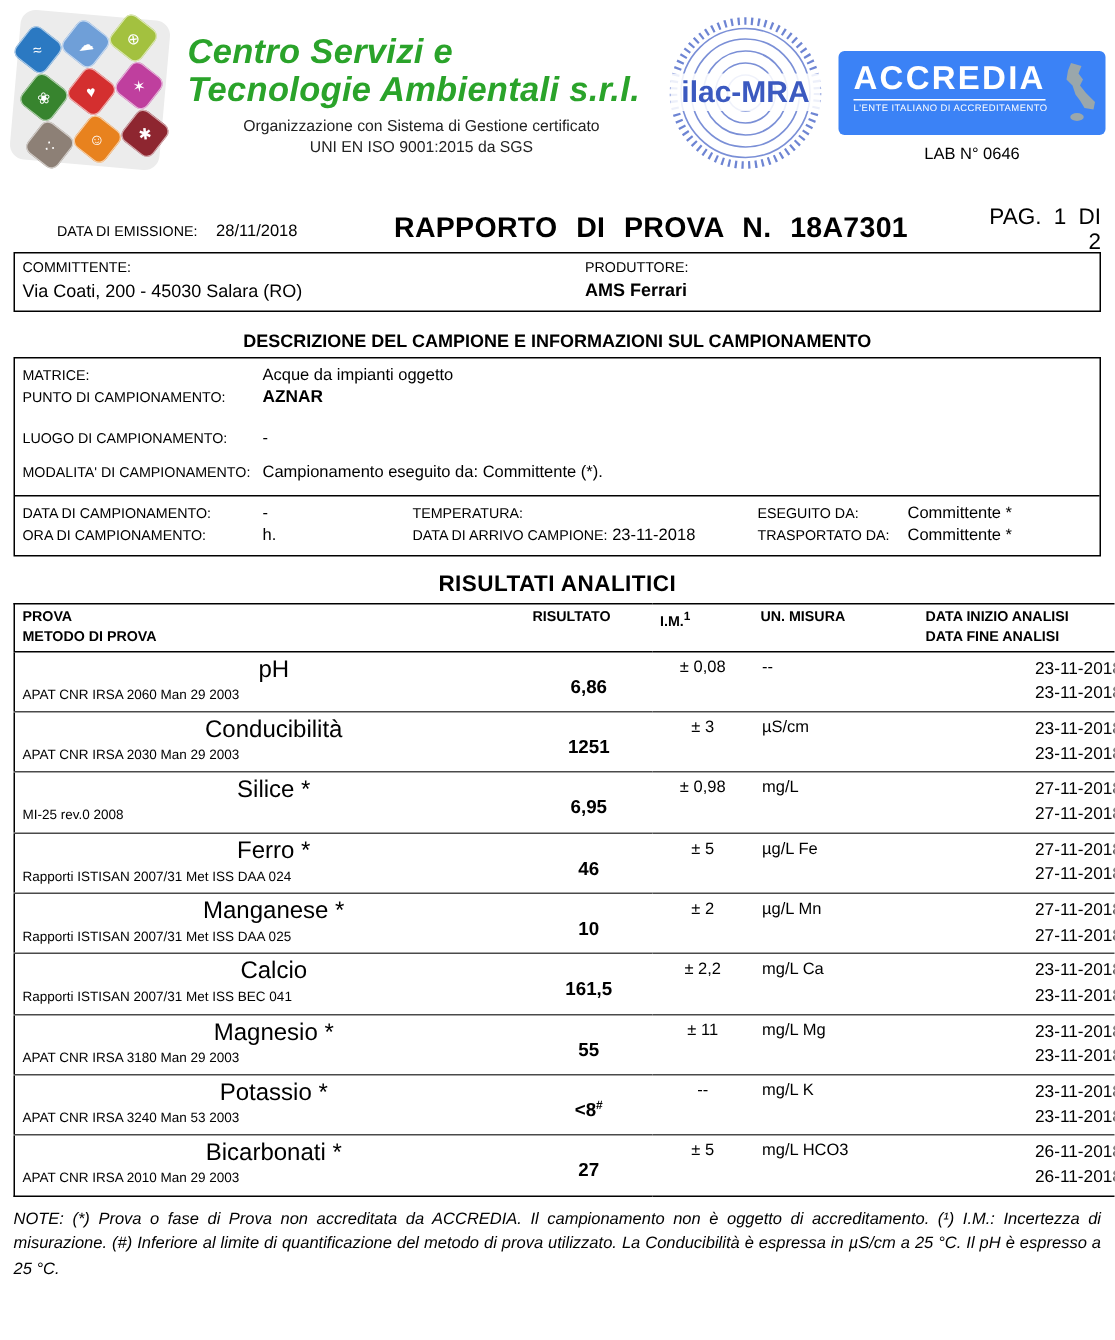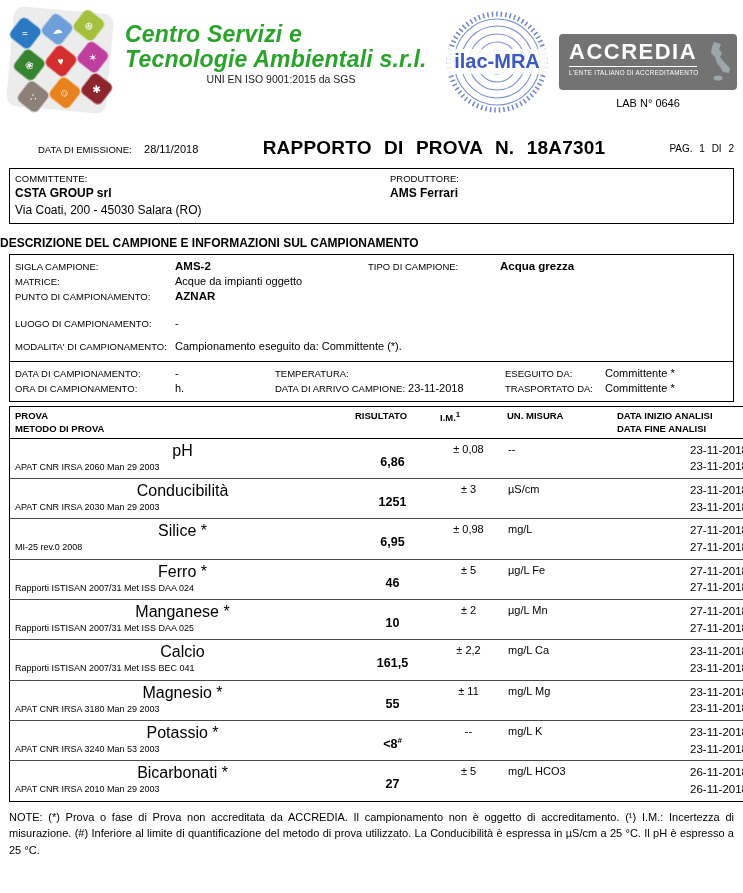--- a/index.html
+++ b/index.html
@@ -35,30 +35,30 @@
   .accredia-sub{font-size:6.3px;letter-spacing:.3px;white-space:nowrap;}
   .italy{position:absolute;right:5px;top:7px;}
   .lab-no{font-size:11px;margin-top:7px;color:#000;}
 
   
   .title-row{display:grid;grid-template-columns:215px 1fr 90px;align-items:center;
              padding:0 9px;margin-top:14px;height:24px;}
   .emis-lbl{font-size:9.5px;margin-left:29px;}
   .emis-val{font-size:11px;margin-left:8px;}
   .report-title{font-size:19px;font-weight:bold;text-align:center;word-spacing:7px;letter-spacing:.2px;}
-  .page-no{font-size:10px;text-align:right;word-spacing:4px;}
+  .page-no{font-size:15px;text-align:right;word-spacing:4px;}
 
   
   .box{border:1.5px solid #000;margin:0 9px;box-sizing:border-box;}
   .parties{margin-top:8px;display:grid;grid-template-columns:375px 1fr;padding:4px 0 6px 0;}
   .p-lbl{font-size:9.5px;padding-left:5px;}
   .p-name{font-size:12px;font-weight:bold;padding-left:5px;margin-top:2px;}
   .p-addr{font-size:12px;padding-left:5px;margin-top:3px;}
 
-  .section-title{font-size:12px;font-weight:bold;text-align:left;margin-top:12px;}
+  .section-title{font-size:12px;font-weight:bold;text-align:center;margin-top:12px;}
   .sample{margin-top:4px;padding:5px 0 4px 0;font-size:11px;}
   .srow{display:grid;padding-left:5px;min-height:15px;align-items:baseline;}
   .srow.g4{grid-template-columns:160px 193px 132px 1fr;}
   .srow.g2{grid-template-columns:160px 1fr;}
   .srow.gb{grid-template-columns:160px 100px 230px 100px 1fr;}
   .s-lbl{font-size:9.5px;}
   .s-val{font-size:11px;}
   .s-val.b{font-weight:bold;font-size:11.5px;}
   .gap12{height:12px;} .gap8{height:8px;}
   .sample-div{border-top:1px solid #000;margin:6px 0 5px 0;}
@@ -77,21 +77,21 @@
   .results tbody tr:first-child{border-top:none;}
   td.c1 .prova{font-size:16px;padding:3px 0 0 5px;text-align:center;}
   td.c1 .metodo{font-size:9px;padding:2px 0 3px 5px;}
   td.c2{text-align:center;font-weight:bold;font-size:12.5px;padding-top:15px;}
   td.c2 sup{font-size:8px;font-weight:bold;}
   td.c3{text-align:center;font-size:11px;padding-top:4px;}
   td.c4{text-align:left;font-size:11px;padding-top:4px;padding-left:6px;}
   td.c5{text-align:right;font-size:11.5px;padding:3px 12px 3px 0;line-height:1.45;}
 
   
-  .note{font-size:11px;line-height:1.5;margin:7px 9px 0 9px;text-align:justify;}
+  .note{font-style:italic;font-size:11px;line-height:1.5;margin:7px 9px 0 9px;text-align:justify;}
 </style>
 </head>
 <body>
 
 <div class="page">
 
   <div class="hdr">
     <div class="logo-wrap">
       <div class="logo-bg"></div>
       <div class="logo-grid" id="logo-grid">
@@ -122,38 +122,39 @@
           <div class="tile" style="background: rgb(142, 38, 48);">
             <span class="tile-glyph">✱</span>
           </div>
         </div>
     </div>
     <div class="org-block">
       <div class="org-name" style="color: rgb(42, 163, 42);">
         <div>Centro Servizi e</div>
         <div>Tecnologie Ambientali s.r.l.</div>
       </div>
+      <div class="org-sub first">Organizzazione con Sistema di Gestione certificato</div>
       <div class="org-sub">UNI EN ISO 9001:2015 da SGS</div>
     </div>
     <div class="ilac">
       <svg width="104" height="104" viewBox="0 0 104 104">
         <g stroke="#5a74cd" fill="none" stroke-width="1.1" opacity="0.8">
           <circle cx="52" cy="52" r="12"></circle>
           <circle cx="52" cy="52" r="20"></circle>
           <circle cx="52" cy="52" r="28"></circle>
           <circle cx="52" cy="52" r="36"></circle>
           <circle cx="52" cy="52" r="43"></circle>
         </g>
         <circle cx="52" cy="52" r="48" fill="none" stroke="#4a67c8" stroke-width="5" stroke-dasharray="1.5 3" opacity="0.8"></circle>
         <rect x="2" y="39" width="100" height="25" fill="#ffffff" opacity="0.88"></rect>
         <text x="52" y="58" text-anchor="middle" font-size="20" font-weight="bold" fill="#3b59c0">ilac-MRA</text>
       </svg>
     </div>
     <div class="accredia-wrap">
-      <div class="accredia-box" style="background: #737373;">
+      <div class="accredia-box" style="background: #3b82f6;">
         <div class="accredia-title">ACCREDIA</div>
         <div class="accredia-rule"></div>
         <div class="accredia-sub">L'ENTE ITALIANO DI ACCREDITAMENTO</div>
         <svg class="italy" width="26" height="42" viewBox="0 0 26 42">
           <path d="M8,1 L15,3 L13,8 L16,12 L14,16 L18,21 L24,27 L23,32 L17,31 L14,26 L11,22 L9,16 L5,12 L6,6 Z" fill="#9aa7ab"></path>
           <ellipse cx="12" cy="37" rx="4.5" ry="2.6" fill="#9aa7ab"></ellipse>
         </svg>
       </div>
       <div class="lab-no">LAB N° 0646</div>
     </div>
@@ -164,37 +165,30 @@
       <span class="emis-lbl">DATA DI EMISSIONE:</span>
       <span class="emis-val">28/11/2018</span>
     </div>
     <div class="report-title">RAPPORTO DI PROVA N. 18A7301</div>
     <div class="page-no">PAG. 1 DI 2</div>
   </div>
 
   <div class="box parties">
     <div>
       <div class="p-lbl">COMMITTENTE:</div>
-      <div class="p-name">CSTA GROUP srl</div>
       <div class="p-addr">Via Coati, 200 - 45030 Salara (RO)</div>
     </div>
     <div>
       <div class="p-lbl">PRODUTTORE:</div>
       <div class="p-name">AMS Ferrari</div>
     </div>
   </div>
 
   <div class="section-title">DESCRIZIONE DEL CAMPIONE E INFORMAZIONI SUL CAMPIONAMENTO</div>
   <div class="box sample">
-    <div class="srow g4">
-      <span class="s-lbl">SIGLA CAMPIONE:</span>
-      <span class="s-val b">AMS-2</span>
-      <span class="s-lbl">TIPO DI CAMPIONE:</span>
-      <span class="s-val b">Acqua grezza</span>
-    </div>
     <div class="srow g2">
       <span class="s-lbl">MATRICE:</span>
       <span class="s-val">Acque da impianti oggetto</span>
     </div>
     <div class="srow g2">
       <span class="s-lbl">PUNTO DI CAMPIONAMENTO:</span>
       <span class="s-val b">AZNAR</span>
     </div>
     <div class="gap12"></div>
     <div class="srow g2">
@@ -219,20 +213,21 @@
       <span class="s-val">h.</span>
       <span>
         <span class="s-lbl">DATA DI ARRIVO CAMPIONE:</span>
         <span class="s-val">23-11-2018</span>
       </span>
       <span class="s-lbl">TRASPORTATO DA:</span>
       <span class="s-val">Committente *</span>
     </div>
   </div>
 
+  <div class="results-title">RISULTATI ANALITICI</div>
   <table class="results">
     <thead>
       <tr>
         <th class="c1">
           <div>PROVA</div>
           <div>METODO DI PROVA</div>
         </th>
         <th class="c2">RISULTATO</th>
         <th class="c3"><span>I.M.</span><sup>1</sup></th>
         <th class="c4">UN. MISURA</th>

